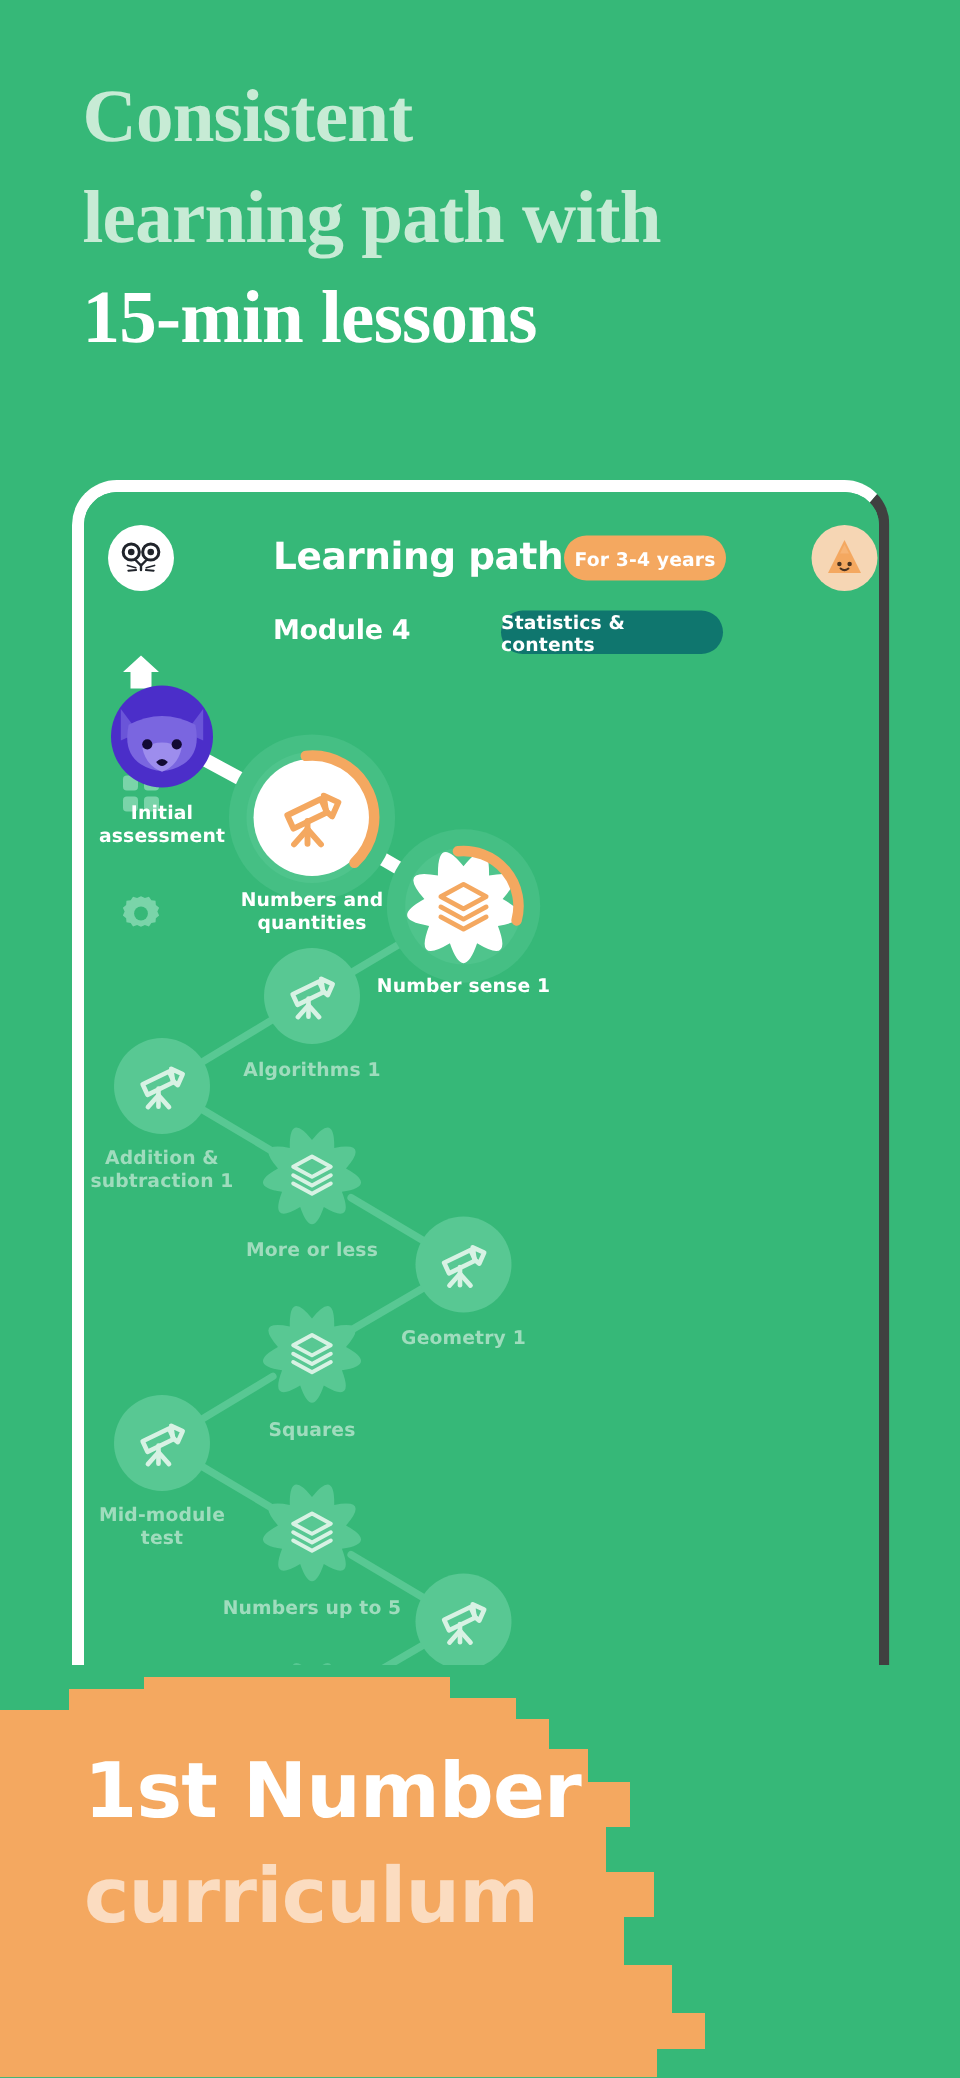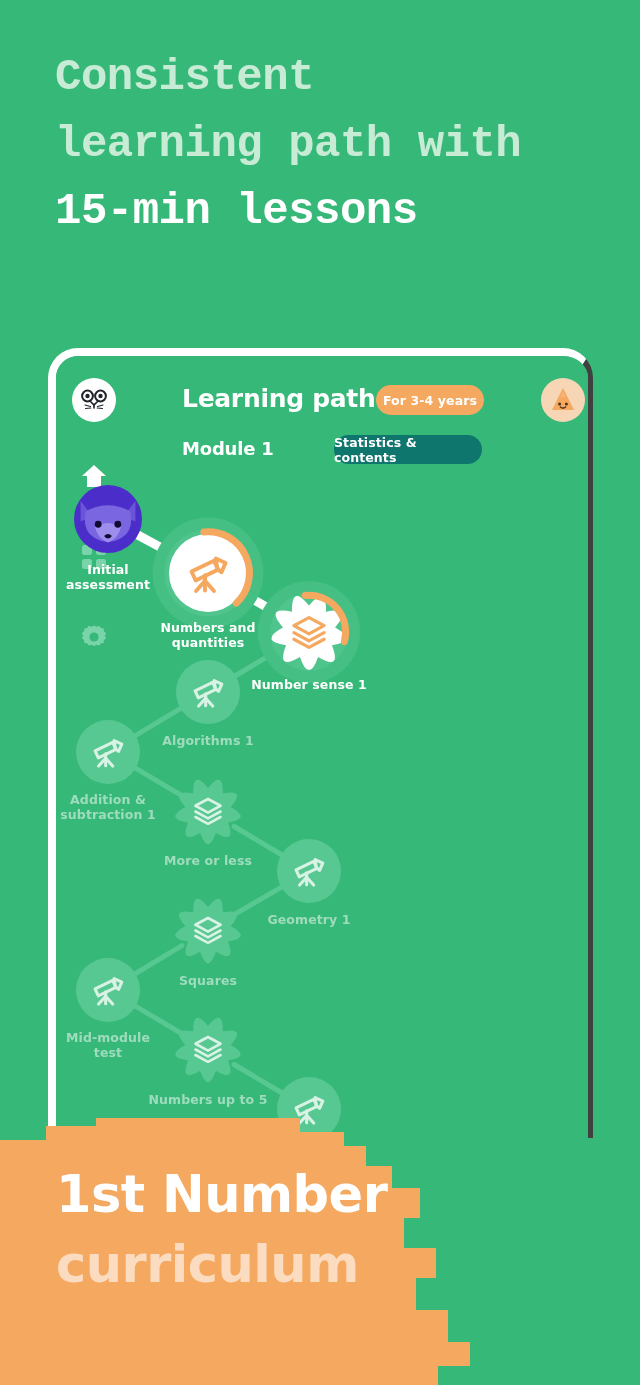--- a/index.html
+++ b/index.html
@@ -14,41 +14,40 @@
     width: 640px; height: 1385px;
     background: #36b878;
     overflow: hidden;
   }
 
   
   .headline {
     position: absolute;
     left: 55px; top: 44px;
     width: 560px;
-    font-family: Liberation Mono, monospace;
+    font-family: Liberation Serif, serif;
     font-weight: 700;
-    font-size: 44px;
+    font-size: 50px;
     line-height: 67px;
     letter-spacing: -0.5px;
   }
   .hl-1, .hl-2 { color: #c7ebd5; display: block; }
   .hl-3 { color: #ffffff; display: block; }
 
   
   .app-card {
     position: absolute;
     left: 48px; top: 320px;
     width: 545px; height: 790px;
     border: 8px solid #ffffff;
-    border-right: 5px solid #404040;
+    border-right: 7px solid #404040;
     border-bottom: none;
     border-radius: 30px 30px 0 0;
     background: #36b878;
     overflow: hidden;
-    margin-top: 28px;
   }
   .app-inner {
     position: absolute;
     inset: 0;
     background: #36b878;
     overflow: hidden;
   }
 
   
   .sidebar {
@@ -202,21 +201,21 @@
         <div class="side-icon gear">
           <svg width="28" height="28" viewBox="0 0 28 28">
             <path d="M14 2.5 l2.6 1.2 2.7-0.9 1.6 2.3 2.8 0.4 0.2 2.8 2.2 1.8 -1.2 2.6 1.2 2.6 -2.2 1.8 -0.2 2.8 -2.8 0.4 -1.6 2.3 -2.7-0.9 -2.6 1.2 -2.6-1.2 -2.7 0.9 -1.6-2.3 -2.8-0.4 -0.2-2.8 -2.2-1.8 1.2-2.6 -1.2-2.6 2.2-1.8 0.2-2.8 2.8-0.4 1.6-2.3 2.7 0.9 Z" fill="#7ad4a9"></path>
             <circle cx="14" cy="14" r="4.6" fill="#36b878"></circle>
           </svg>
         </div>
       </div>
 
       <div class="hdr-title">Learning path</div>
       <div class="pill pill-age">For 3-4 years</div>
-      <div class="module-label">Module 1</div>
+      <div class="module-label">Module 4</div>
       <div class="pill pill-stats">Statistics &amp; contents</div>
 
       <div class="avatar">
         <svg width="32" height="32" viewBox="0 0 32 32">
           <path d="M16 4 L27 26 L5 26 Z" fill="#f4a860"></path>
           <path d="M16 7 L13 13 L19 13 Z" fill="#f8bd82" opacity="0.6"></path>
           <circle cx="12.6" cy="20" r="1.5" fill="#4a3320"></circle>
           <circle cx="19.4" cy="20" r="1.5" fill="#4a3320"></circle>
           <path d="M13.4 23 q2.6 2.2 5.2 0" fill="none" stroke="#4a3320" stroke-width="1.4" stroke-linecap="round"></path>
         </svg>

